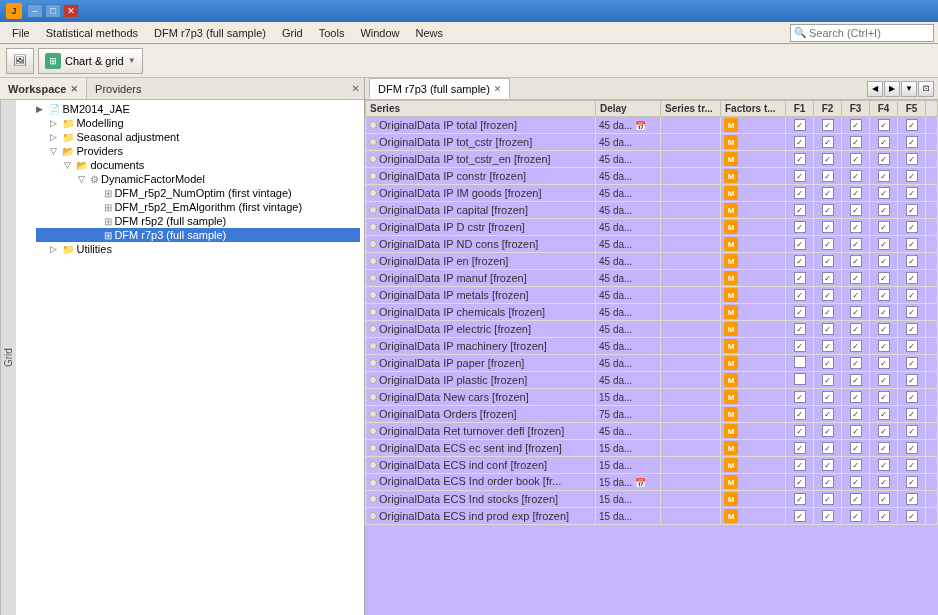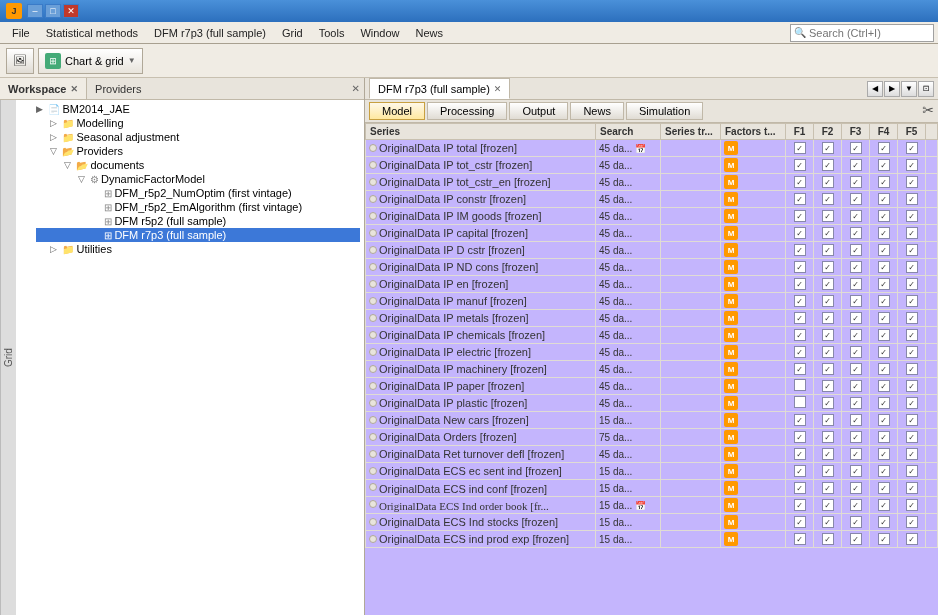--- a/index.html
+++ b/index.html
@@ -207,35 +207,27 @@
         <span class="doc-tab-close">✕</span>
       </div>
       <div class="tab-nav-btns">
         <div class="tab-nav-btn">◀</div>
         <div class="tab-nav-btn">▶</div>
         <div class="tab-nav-btn">▼</div>
         <div class="tab-nav-btn">⊡</div>
       </div>
     </div>
 
-    <div class="content-tabs">
-      <div class="content-tab active">Model</div>
-      <div class="content-tab">Processing</div>
-      <div class="content-tab">Output</div>
-      <div class="content-tab">News</div>
-      <div class="content-tab">Simulation</div>
-      <span class="scissors-icon" title="scissors">✂</span>
-    </div>
 
     <div class="table-container">
       <table>
         <thead>
           <tr>
             <th class="series-col">Series</th>
-            <th class="delay-col">Search</th>
+            <th class="delay-col">Delay</th>
             <th class="series-tr-col">Series tr...</th>
             <th class="factors-col">Factors t...</th>
             <th class="f-col center">F1</th>
             <th class="f-col center">F2</th>
             <th class="f-col center">F3</th>
             <th class="f-col center">F4</th>
             <th class="f-col center">F5</th>
             <th style="width:12px;"></th>
           </tr>
         </thead>
@@ -670,21 +662,21 @@
                 </span></td>
               <td style="text-align: center;"><span style="display:inline-flex;align-items:center;justify-content:center;width:12px;height:12px;border:1px solid #8888aa;background:white;">
                   <span style="font-size:8px;color:#333;">✓</span>
                 </span></td>
               <td style="text-align: center;"><span style="display:inline-flex;align-items:center;justify-content:center;width:12px;height:12px;border:1px solid #8888aa;background:white;">
                   <span style="font-size:8px;color:#333;">✓</span>
                 </span></td>
               <td></td>
             </tr>
             <tr>
-              <td><span style="display:inline-flex;align-items:flex-start;gap:2px;"><span style="width:8px;height:8px;border-radius:50%;border:1px solid #b0a898;background:#e8e4dc;display:inline-block;"></span>OriginalData ECS ind conf [frozen]</span></td>
+              <td><span style="display:inline-flex;align-items:center;gap:2px;"><span style="width:8px;height:8px;border-radius:50%;border:1px solid #b0a898;background:#e8e4dc;display:inline-block;"></span>OriginalData ECS ind conf [frozen]</span></td>
               <td>15 da... </td>
               <td></td>
               <td><span style="display:inline-flex;align-items:center;justify-content:center;width:14px;height:14px;background:#ff9900;color:white;font-size:8px;font-weight:bold;border-radius:2px;">M</span></td>
               <td style="text-align: center;"><span style="display:inline-flex;align-items:center;justify-content:center;width:12px;height:12px;border:1px solid #8888aa;background:white;">
                   <span style="font-size:8px;color:#333;">✓</span>
                 </span></td>
               <td style="text-align: center;"><span style="display:inline-flex;align-items:center;justify-content:center;width:12px;height:12px;border:1px solid #8888aa;background:white;">
                   <span style="font-size:8px;color:#333;">✓</span>
                 </span></td>
               <td style="text-align: center;"><span style="display:inline-flex;align-items:center;justify-content:center;width:12px;height:12px;border:1px solid #8888aa;background:white;">
@@ -692,21 +684,21 @@
                 </span></td>
               <td style="text-align: center;"><span style="display:inline-flex;align-items:center;justify-content:center;width:12px;height:12px;border:1px solid #8888aa;background:white;">
                   <span style="font-size:8px;color:#333;">✓</span>
                 </span></td>
               <td style="text-align: center;"><span style="display:inline-flex;align-items:center;justify-content:center;width:12px;height:12px;border:1px solid #8888aa;background:white;">
                   <span style="font-size:8px;color:#333;">✓</span>
                 </span></td>
               <td></td>
             </tr>
             <tr>
-              <td><span style="display:inline-flex;align-items:flex-start;gap:2px;font-family:Liberation Serif, serif;"><span style="width:8px;height:8px;border-radius:50%;border:1px solid #b0a898;background:#e8e4dc;display:inline-block;"></span>OriginalData ECS Ind order book [fr...</span></td>
+              <td><span style="display:inline-flex;align-items:flex-end;gap:2px;"><span style="width:8px;height:8px;border-radius:50%;border:1px solid #b0a898;background:#e8e4dc;display:inline-block;"></span>OriginalData ECS Ind order book [fr...</span></td>
               <td>15 da... <span style="font-size:9px;">📅</span></td>
               <td></td>
               <td><span style="display:inline-flex;align-items:center;justify-content:center;width:14px;height:14px;background:#ff9900;color:white;font-size:8px;font-weight:bold;border-radius:2px;">M</span></td>
               <td style="text-align: center;"><span style="display:inline-flex;align-items:center;justify-content:center;width:12px;height:12px;border:1px solid #8888aa;background:white;">
                   <span style="font-size:8px;color:#333;">✓</span>
                 </span></td>
               <td style="text-align: center;"><span style="display:inline-flex;align-items:center;justify-content:center;width:12px;height:12px;border:1px solid #8888aa;background:white;">
                   <span style="font-size:8px;color:#333;">✓</span>
                 </span></td>
               <td style="text-align: center;"><span style="display:inline-flex;align-items:center;justify-content:center;width:12px;height:12px;border:1px solid #8888aa;background:white;">

